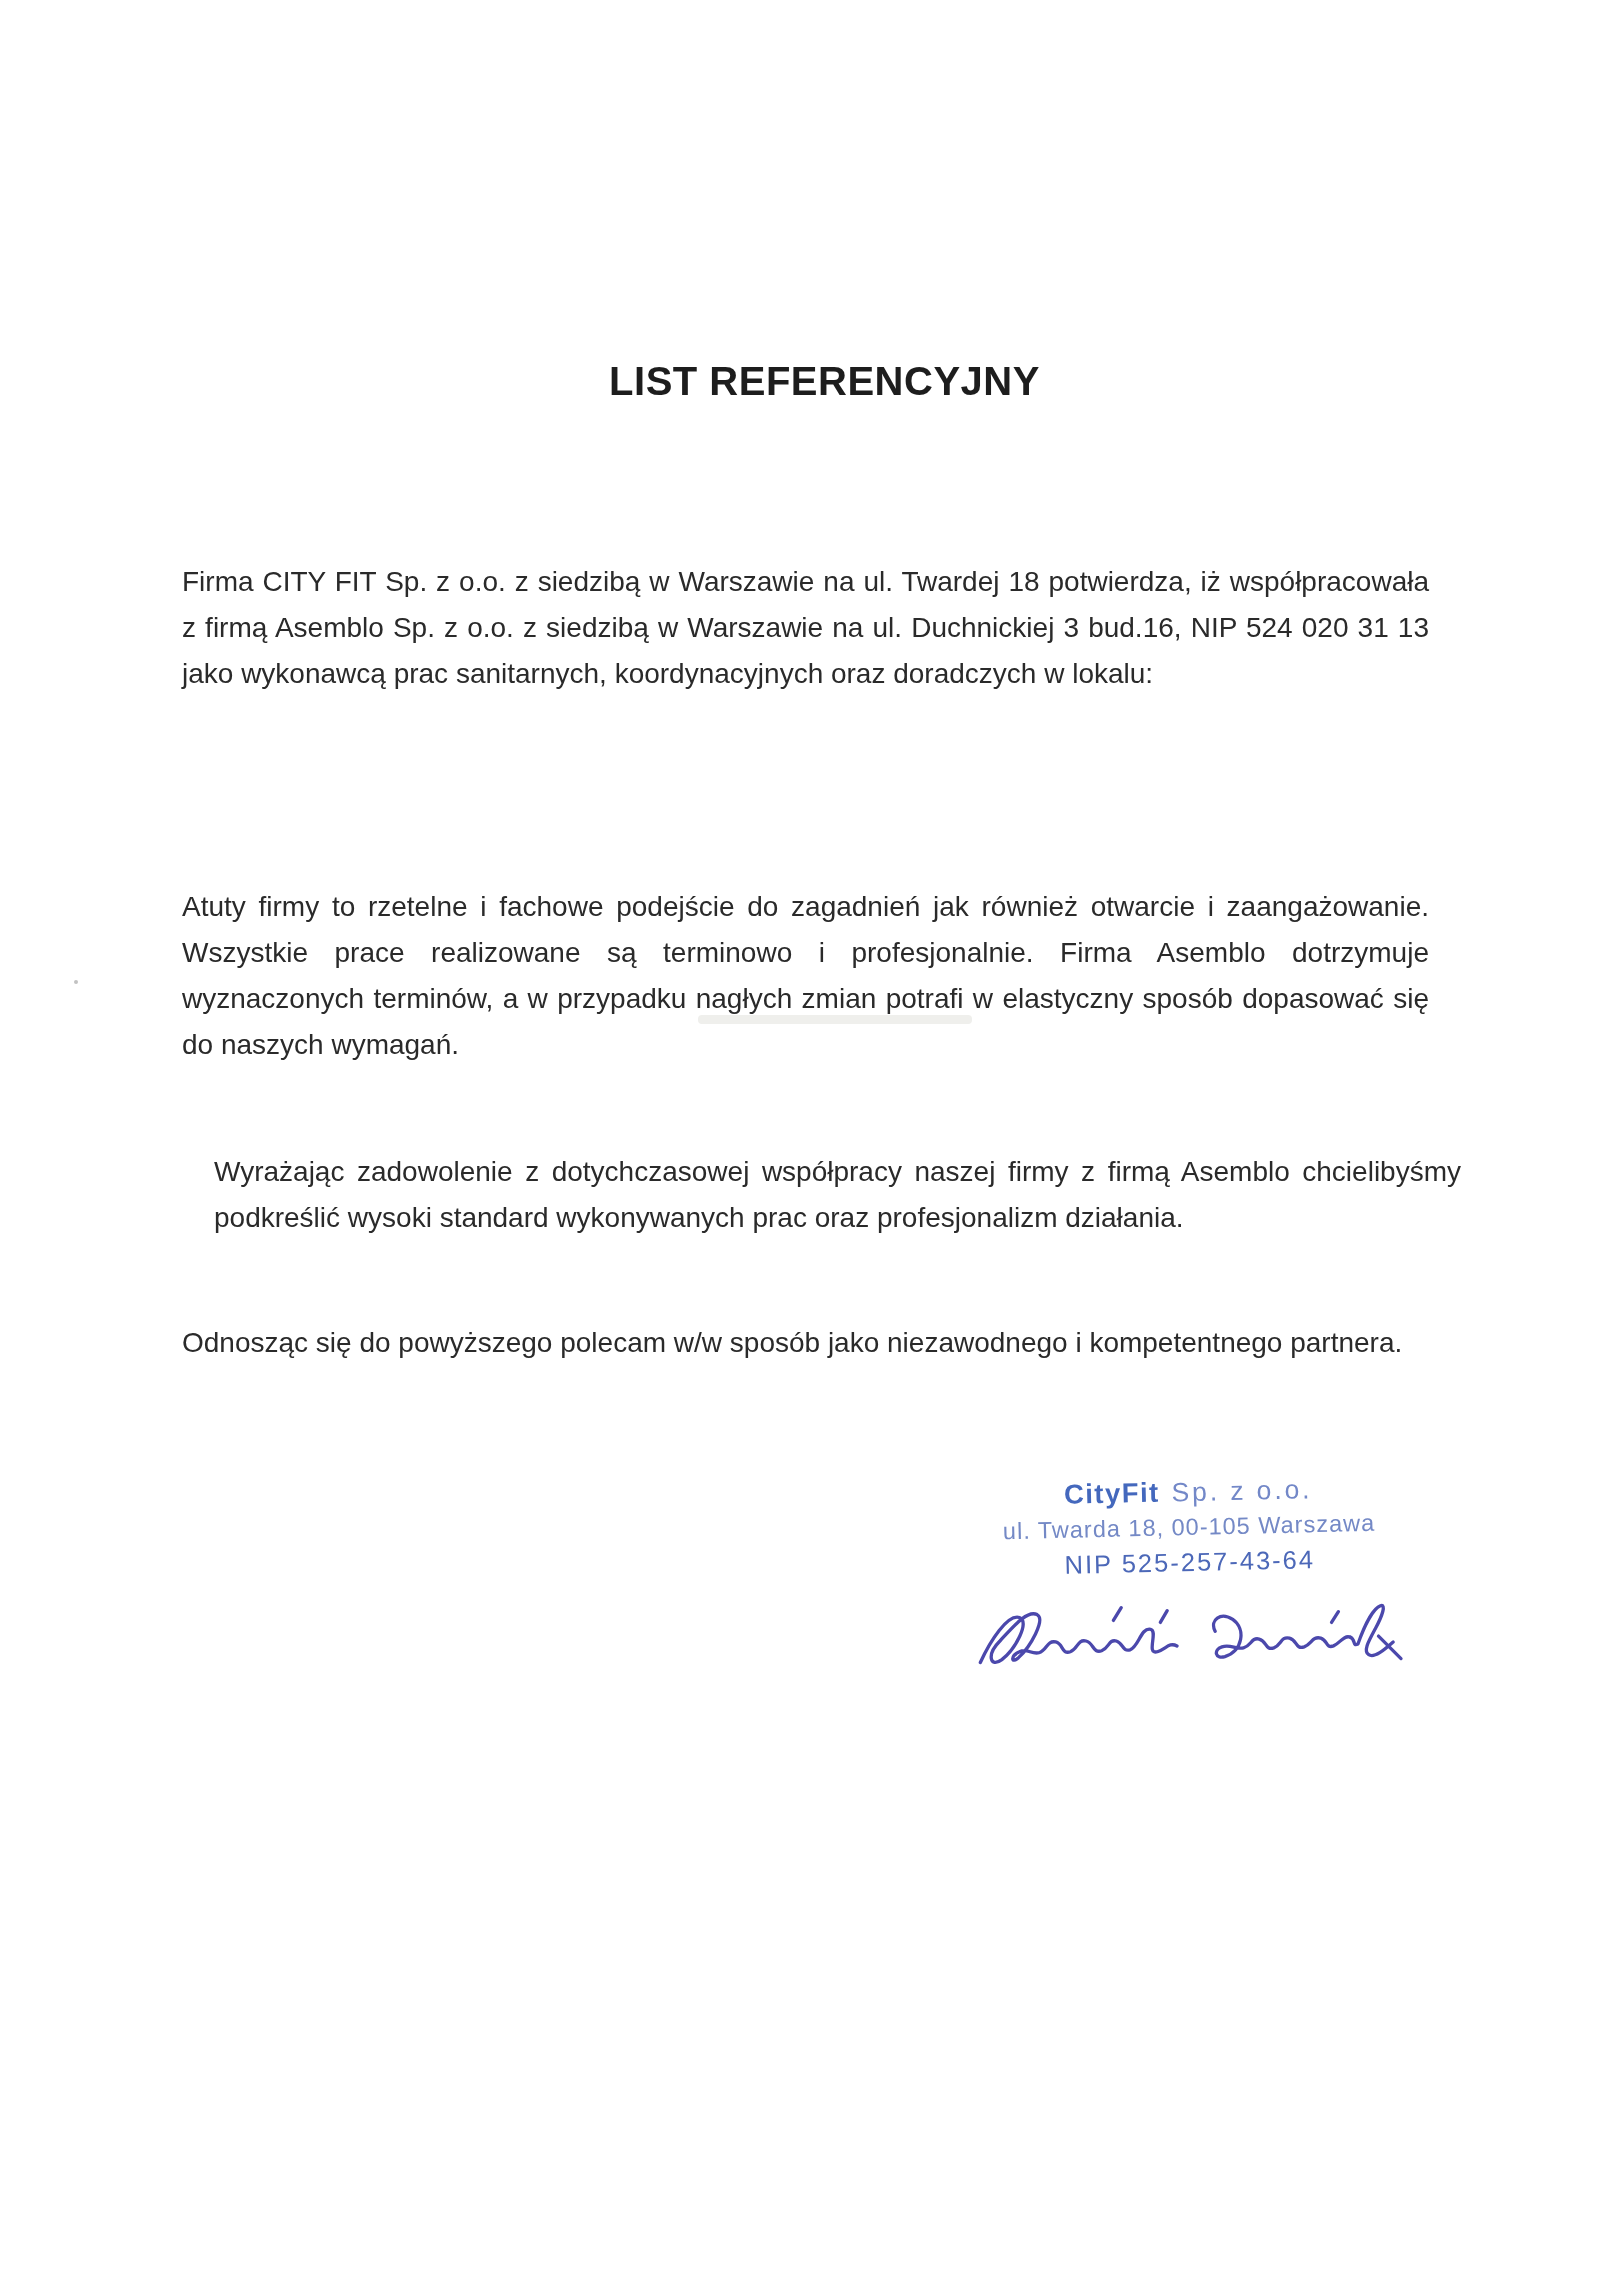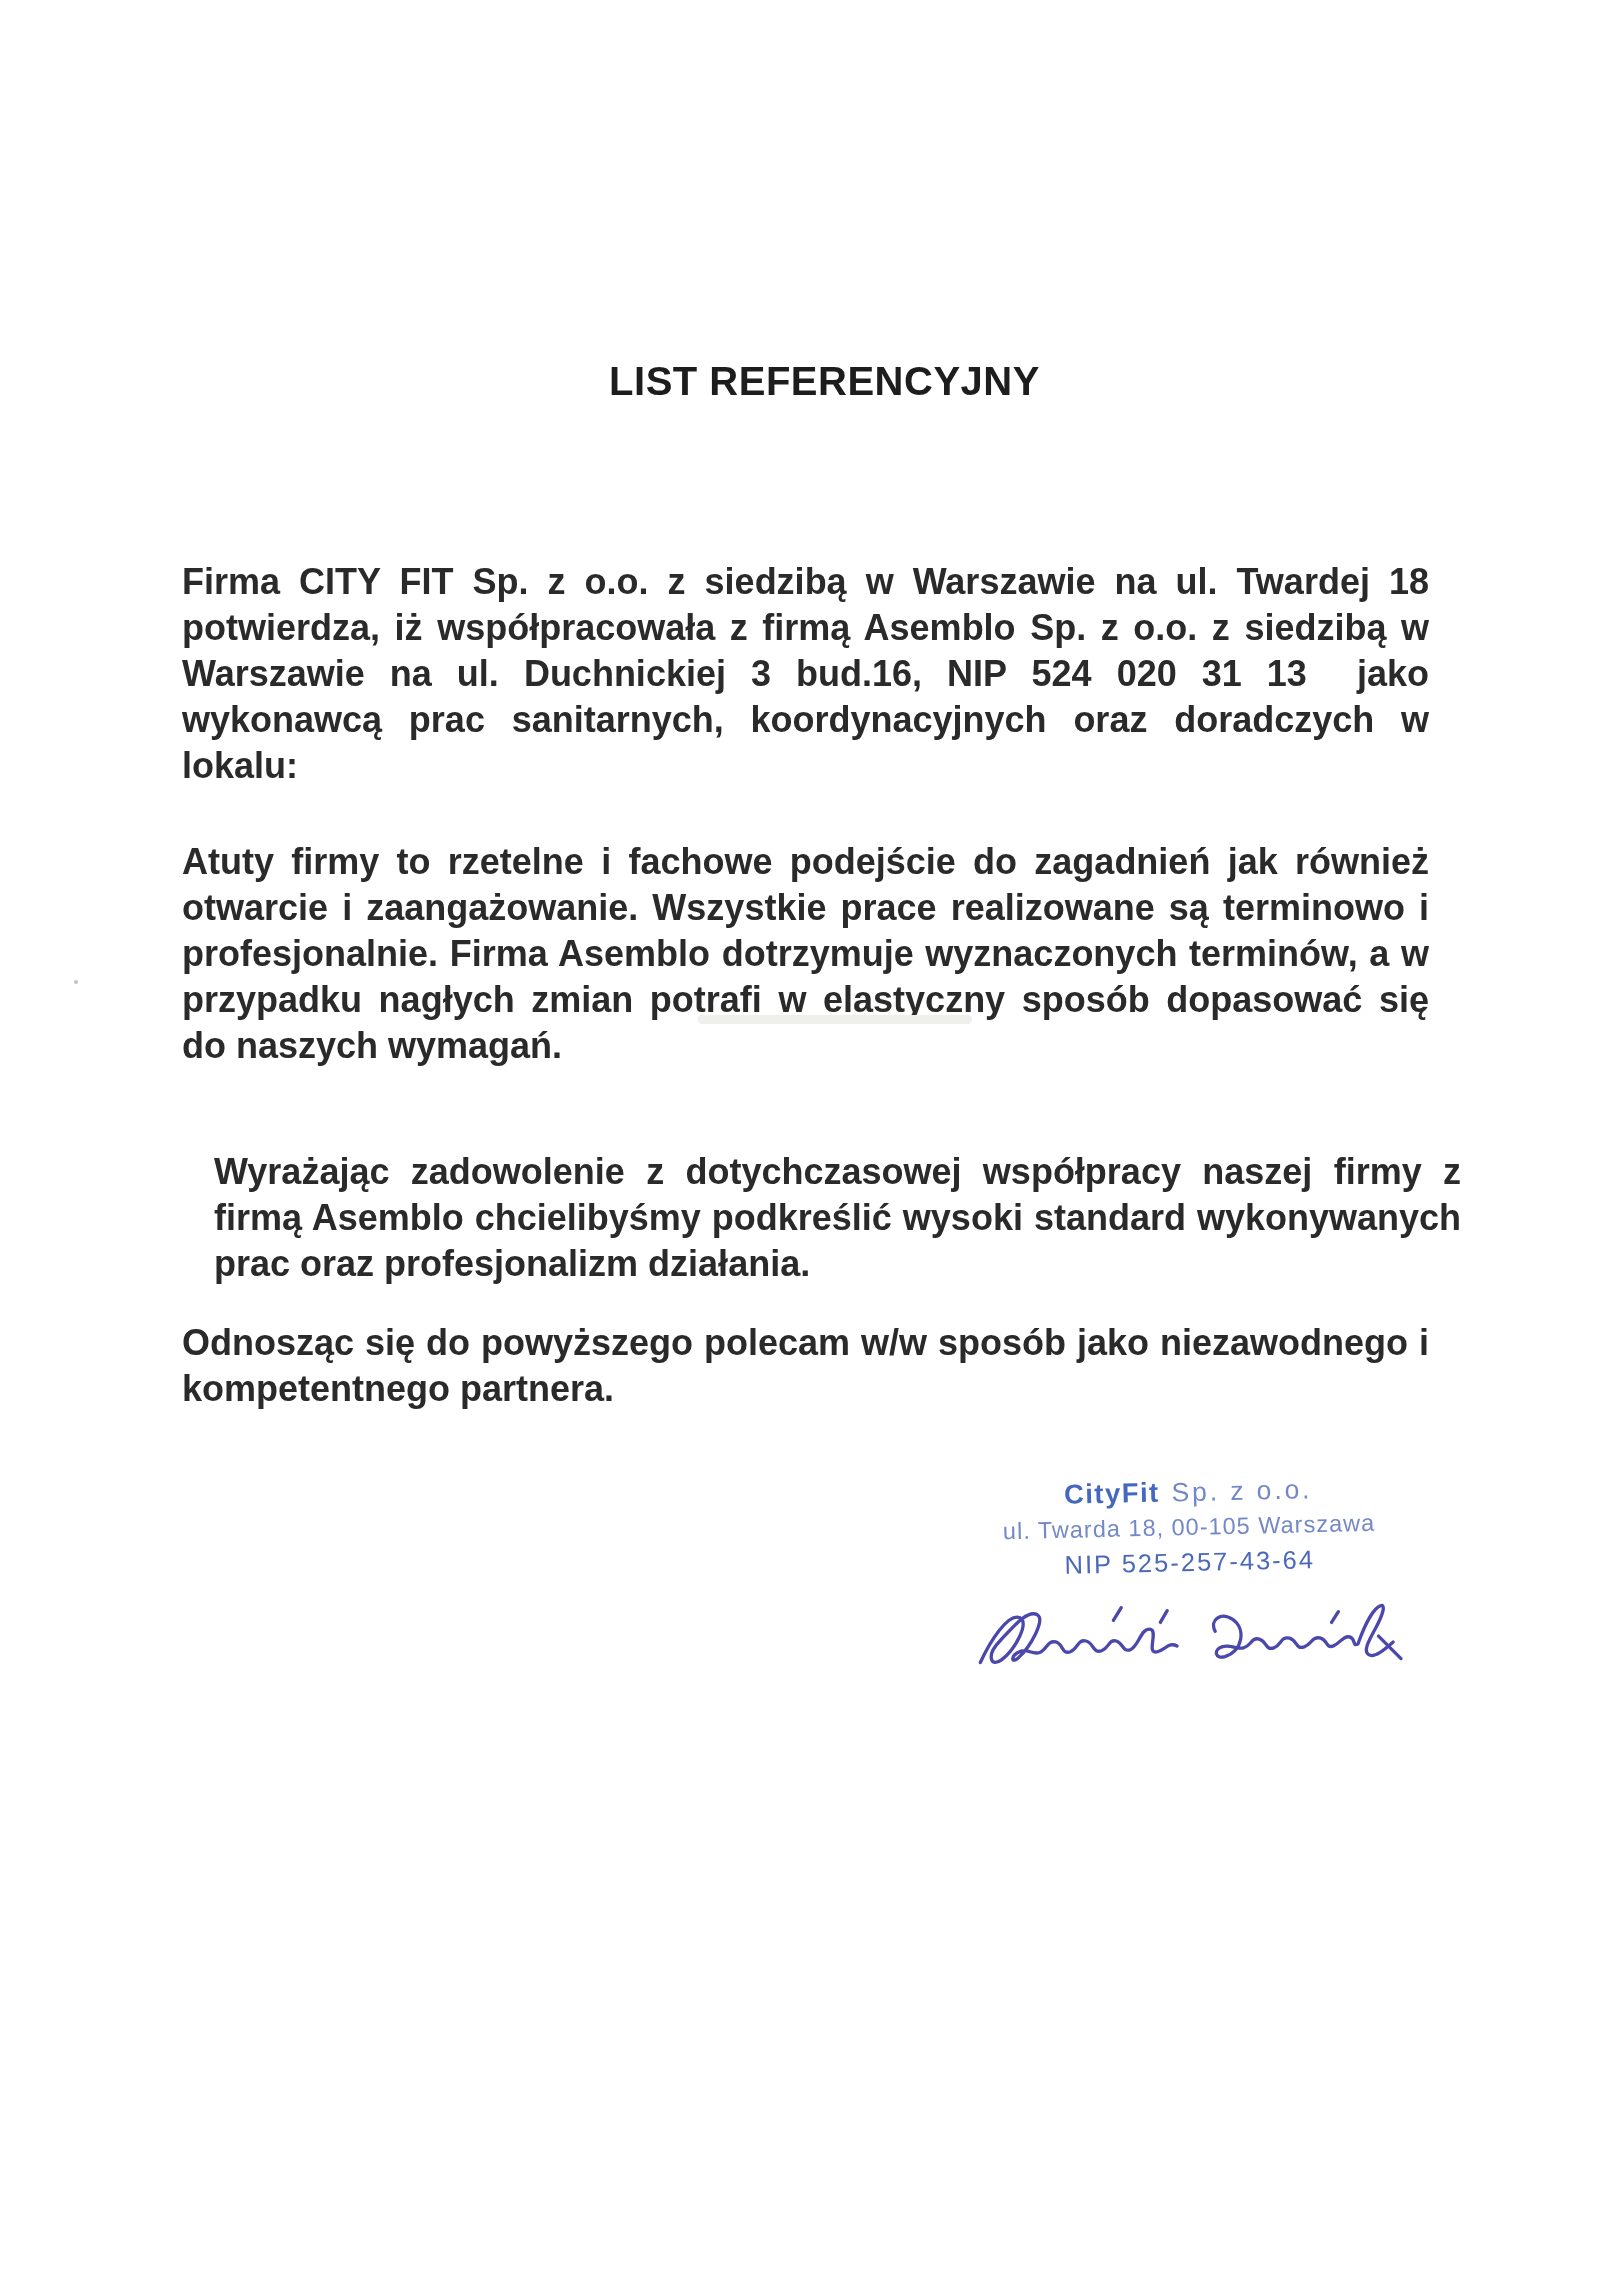--- a/index.html
+++ b/index.html
@@ -26,30 +26,29 @@
     line-height: 39px;
     font-weight: bold;
     letter-spacing: 0.5px;
     color: #1d1d1d;
   }
   .para {
     position: absolute;
     left: 182px;
     width: 1247px;
     margin: 0;
-    font-size: 36px;
+    font-size: 28px;
     line-height: 46px;
     text-align: justify;
     color: #2a2a2a;
     white-space: pre-wrap;
-    font-weight: bold;
   }
   .p1 { top: 559px; }
   .loc { top: 743px; text-align: left; }
-  .p2 { top: 839px; }
+  .p2 { top: 884px; }
   .p3 { top: 1149px; margin-left: 32px; }
   .p4 { top: 1320px; }
 
   .stamp {
     position: absolute;
     left: 956px;
     top: 1474px;
     width: 466px;
     text-align: center;
     transform: rotate(-1.3deg);

